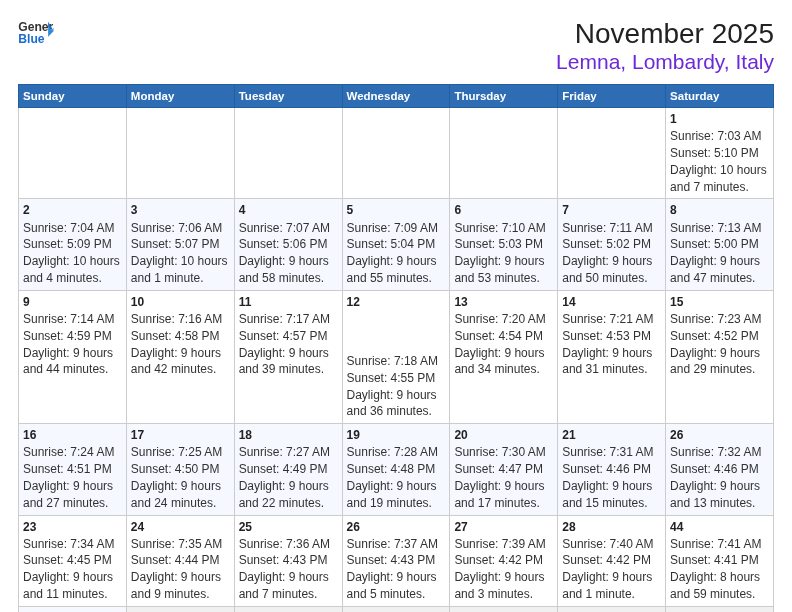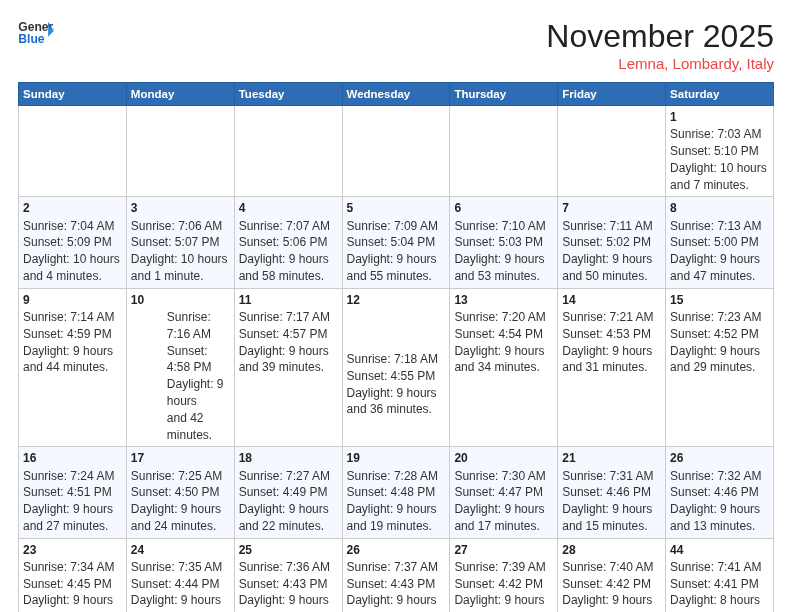--- a/index.html
+++ b/index.html
@@ -29,27 +29,27 @@
       gap: 4px;
     }
     .logo-icon {
       width: 36px;
       height: 28px;
     }
     .title-block {
       text-align: right;
     }
     .month-title {
-      font-size: 32px;
+      font-size: 28px;
       font-weight: normal;
       color: #222;
     }
     .location {
-      font-size: 15px;
-      color: #ef4444;
+      font-size: 21px;
+      color: #6d28d9;
     }
     .calendar {
       flex: 1;
       border: 1px solid #ef4444;
       border-collapse: collapse;
       width: 100%;
       table-layout: fixed;
     }
     .calendar th {
       background: #2e6db4;
@@ -192,21 +192,21 @@
         <tr>
           <td>
             <span class="day-num">9</span>
             <div class="day-info" style="white-space: pre-line;">Sunrise: 7:14 AM
 Sunset: 4:59 PM
 Daylight: 9 hours
 and 44 minutes.</div>
           </td>
           <td>
             <span class="day-num">10</span>
-            <div class="day-info" style="white-space: pre-line; margin-left: 36px;">Sunrise: 7:16 AM
+            <div class="day-info" style="white-space: pre-line;">Sunrise: 7:16 AM
 Sunset: 4:58 PM
 Daylight: 9 hours
 and 42 minutes.</div>
           </td>
           <td>
             <span class="day-num">11</span>
             <div class="day-info" style="white-space: pre-line;">Sunrise: 7:17 AM
 Sunset: 4:57 PM
 Daylight: 9 hours
 and 39 minutes.</div>

